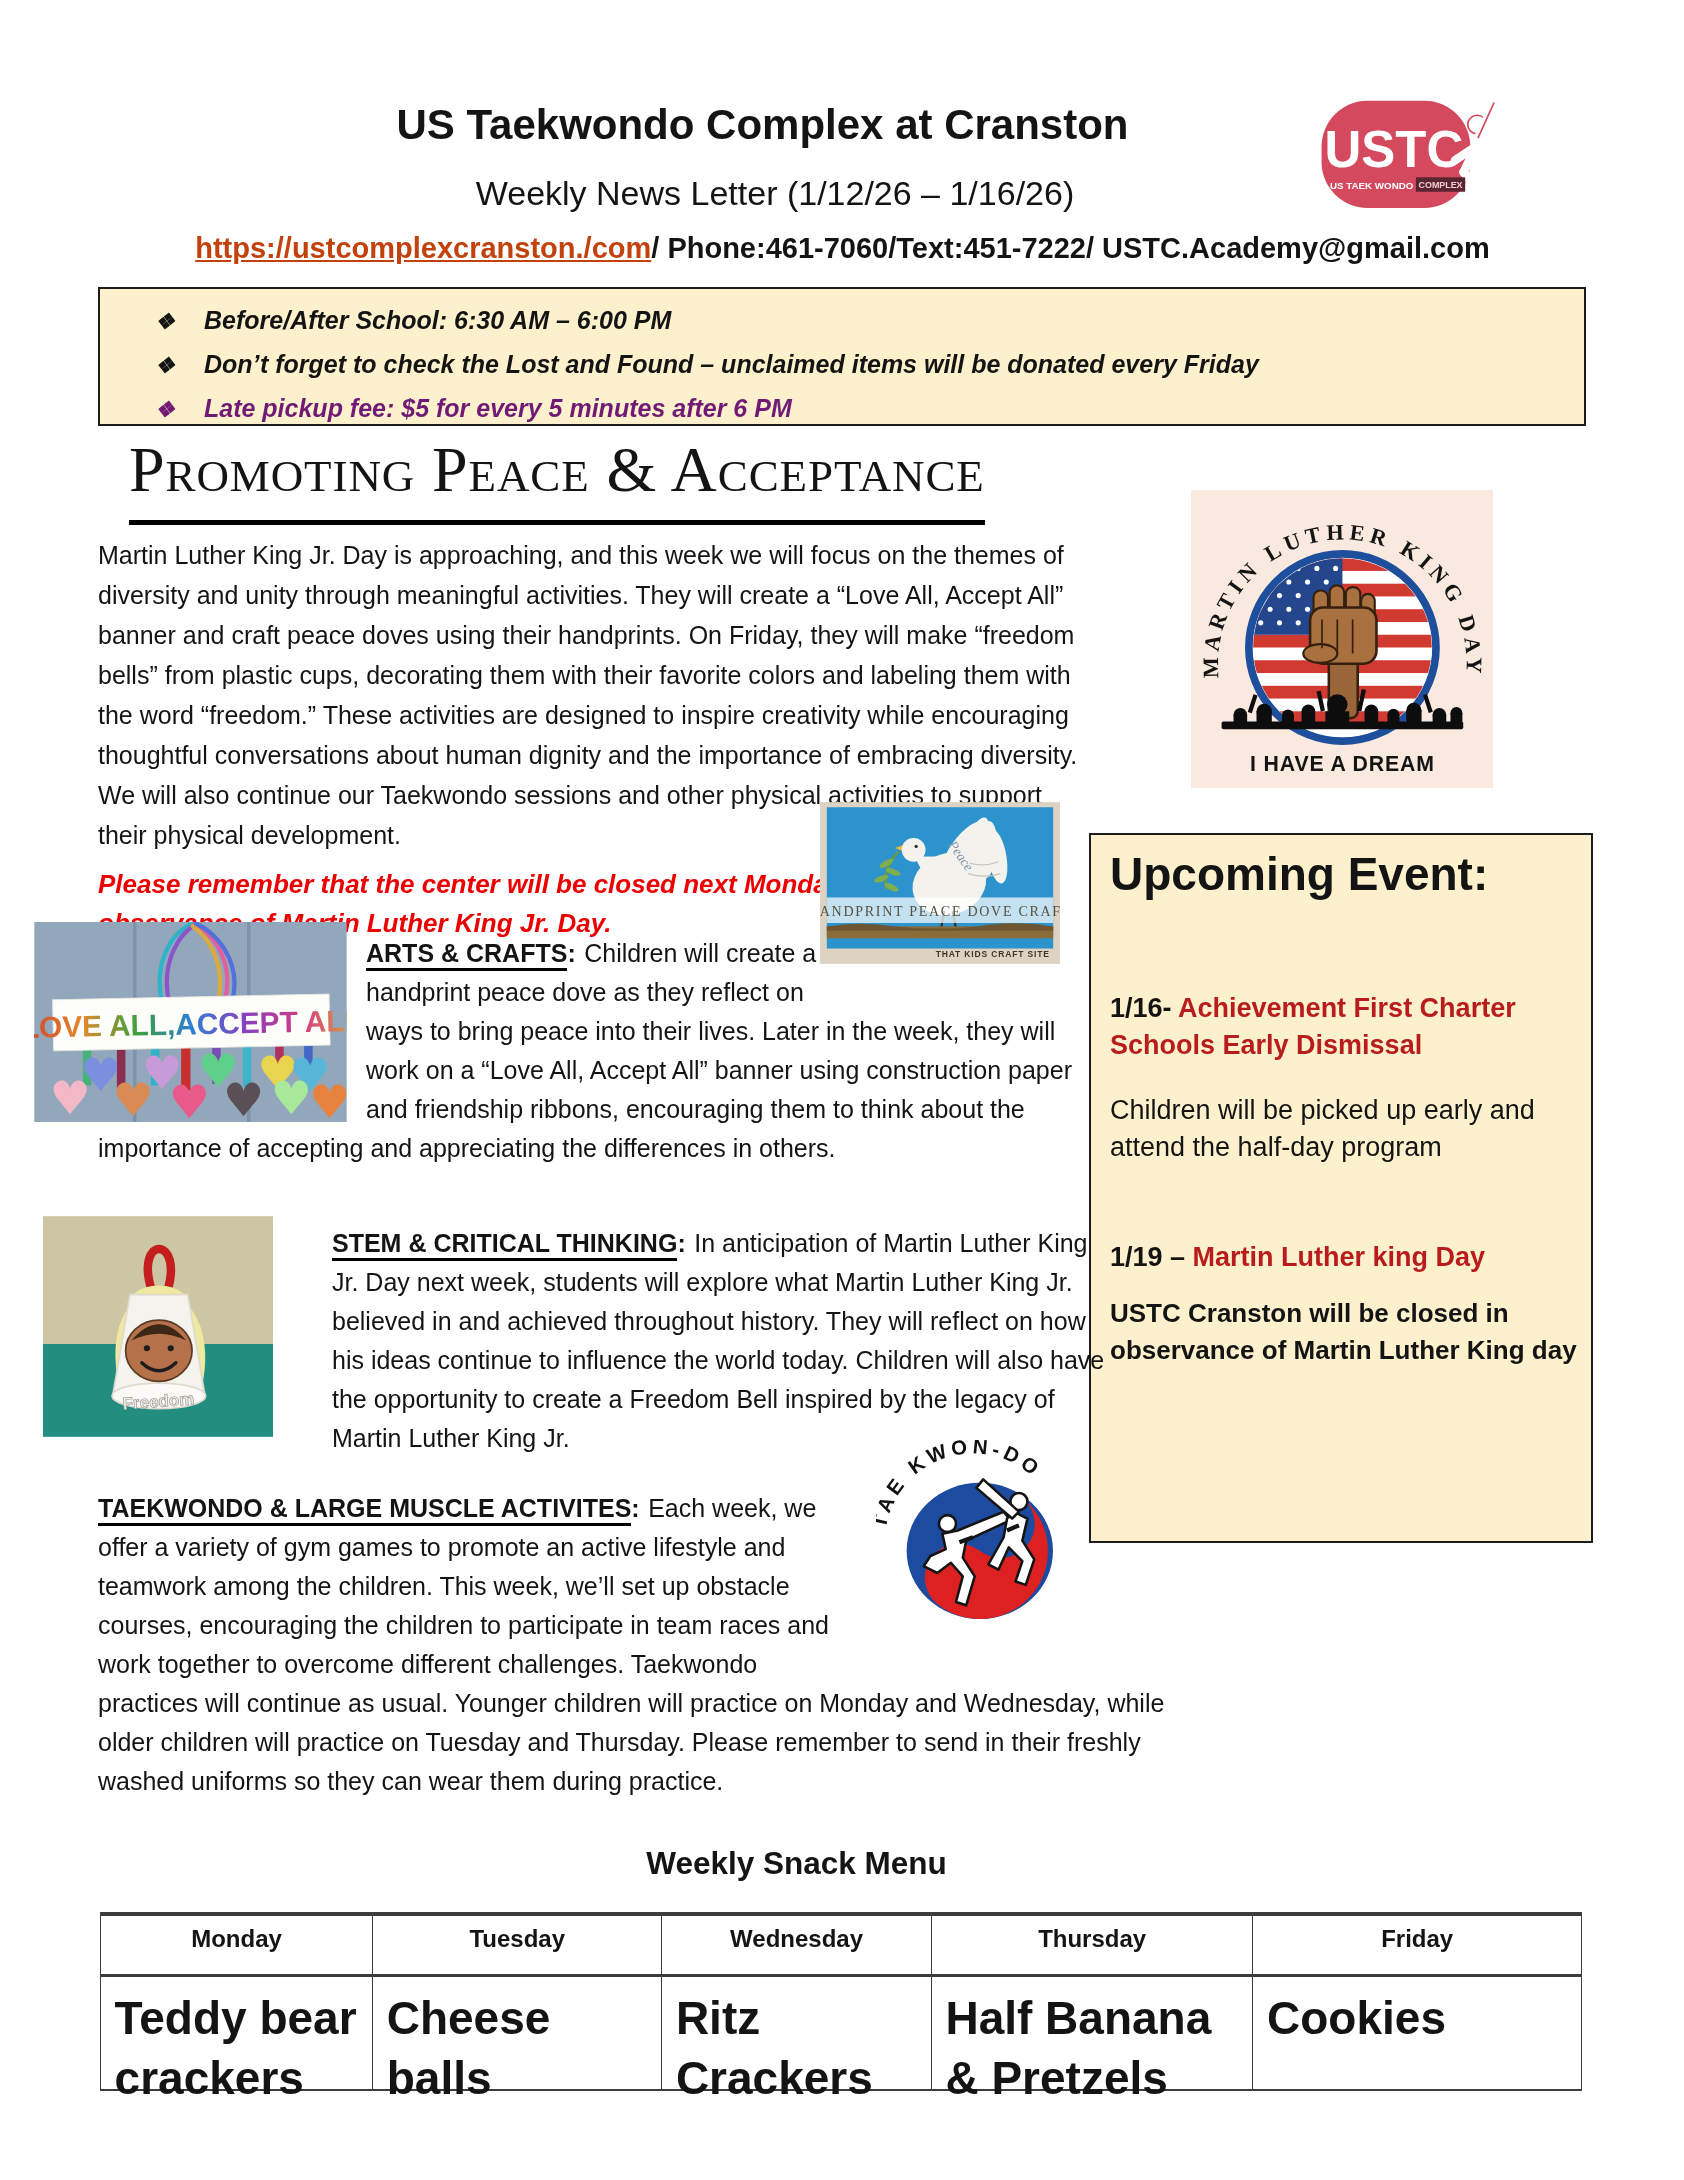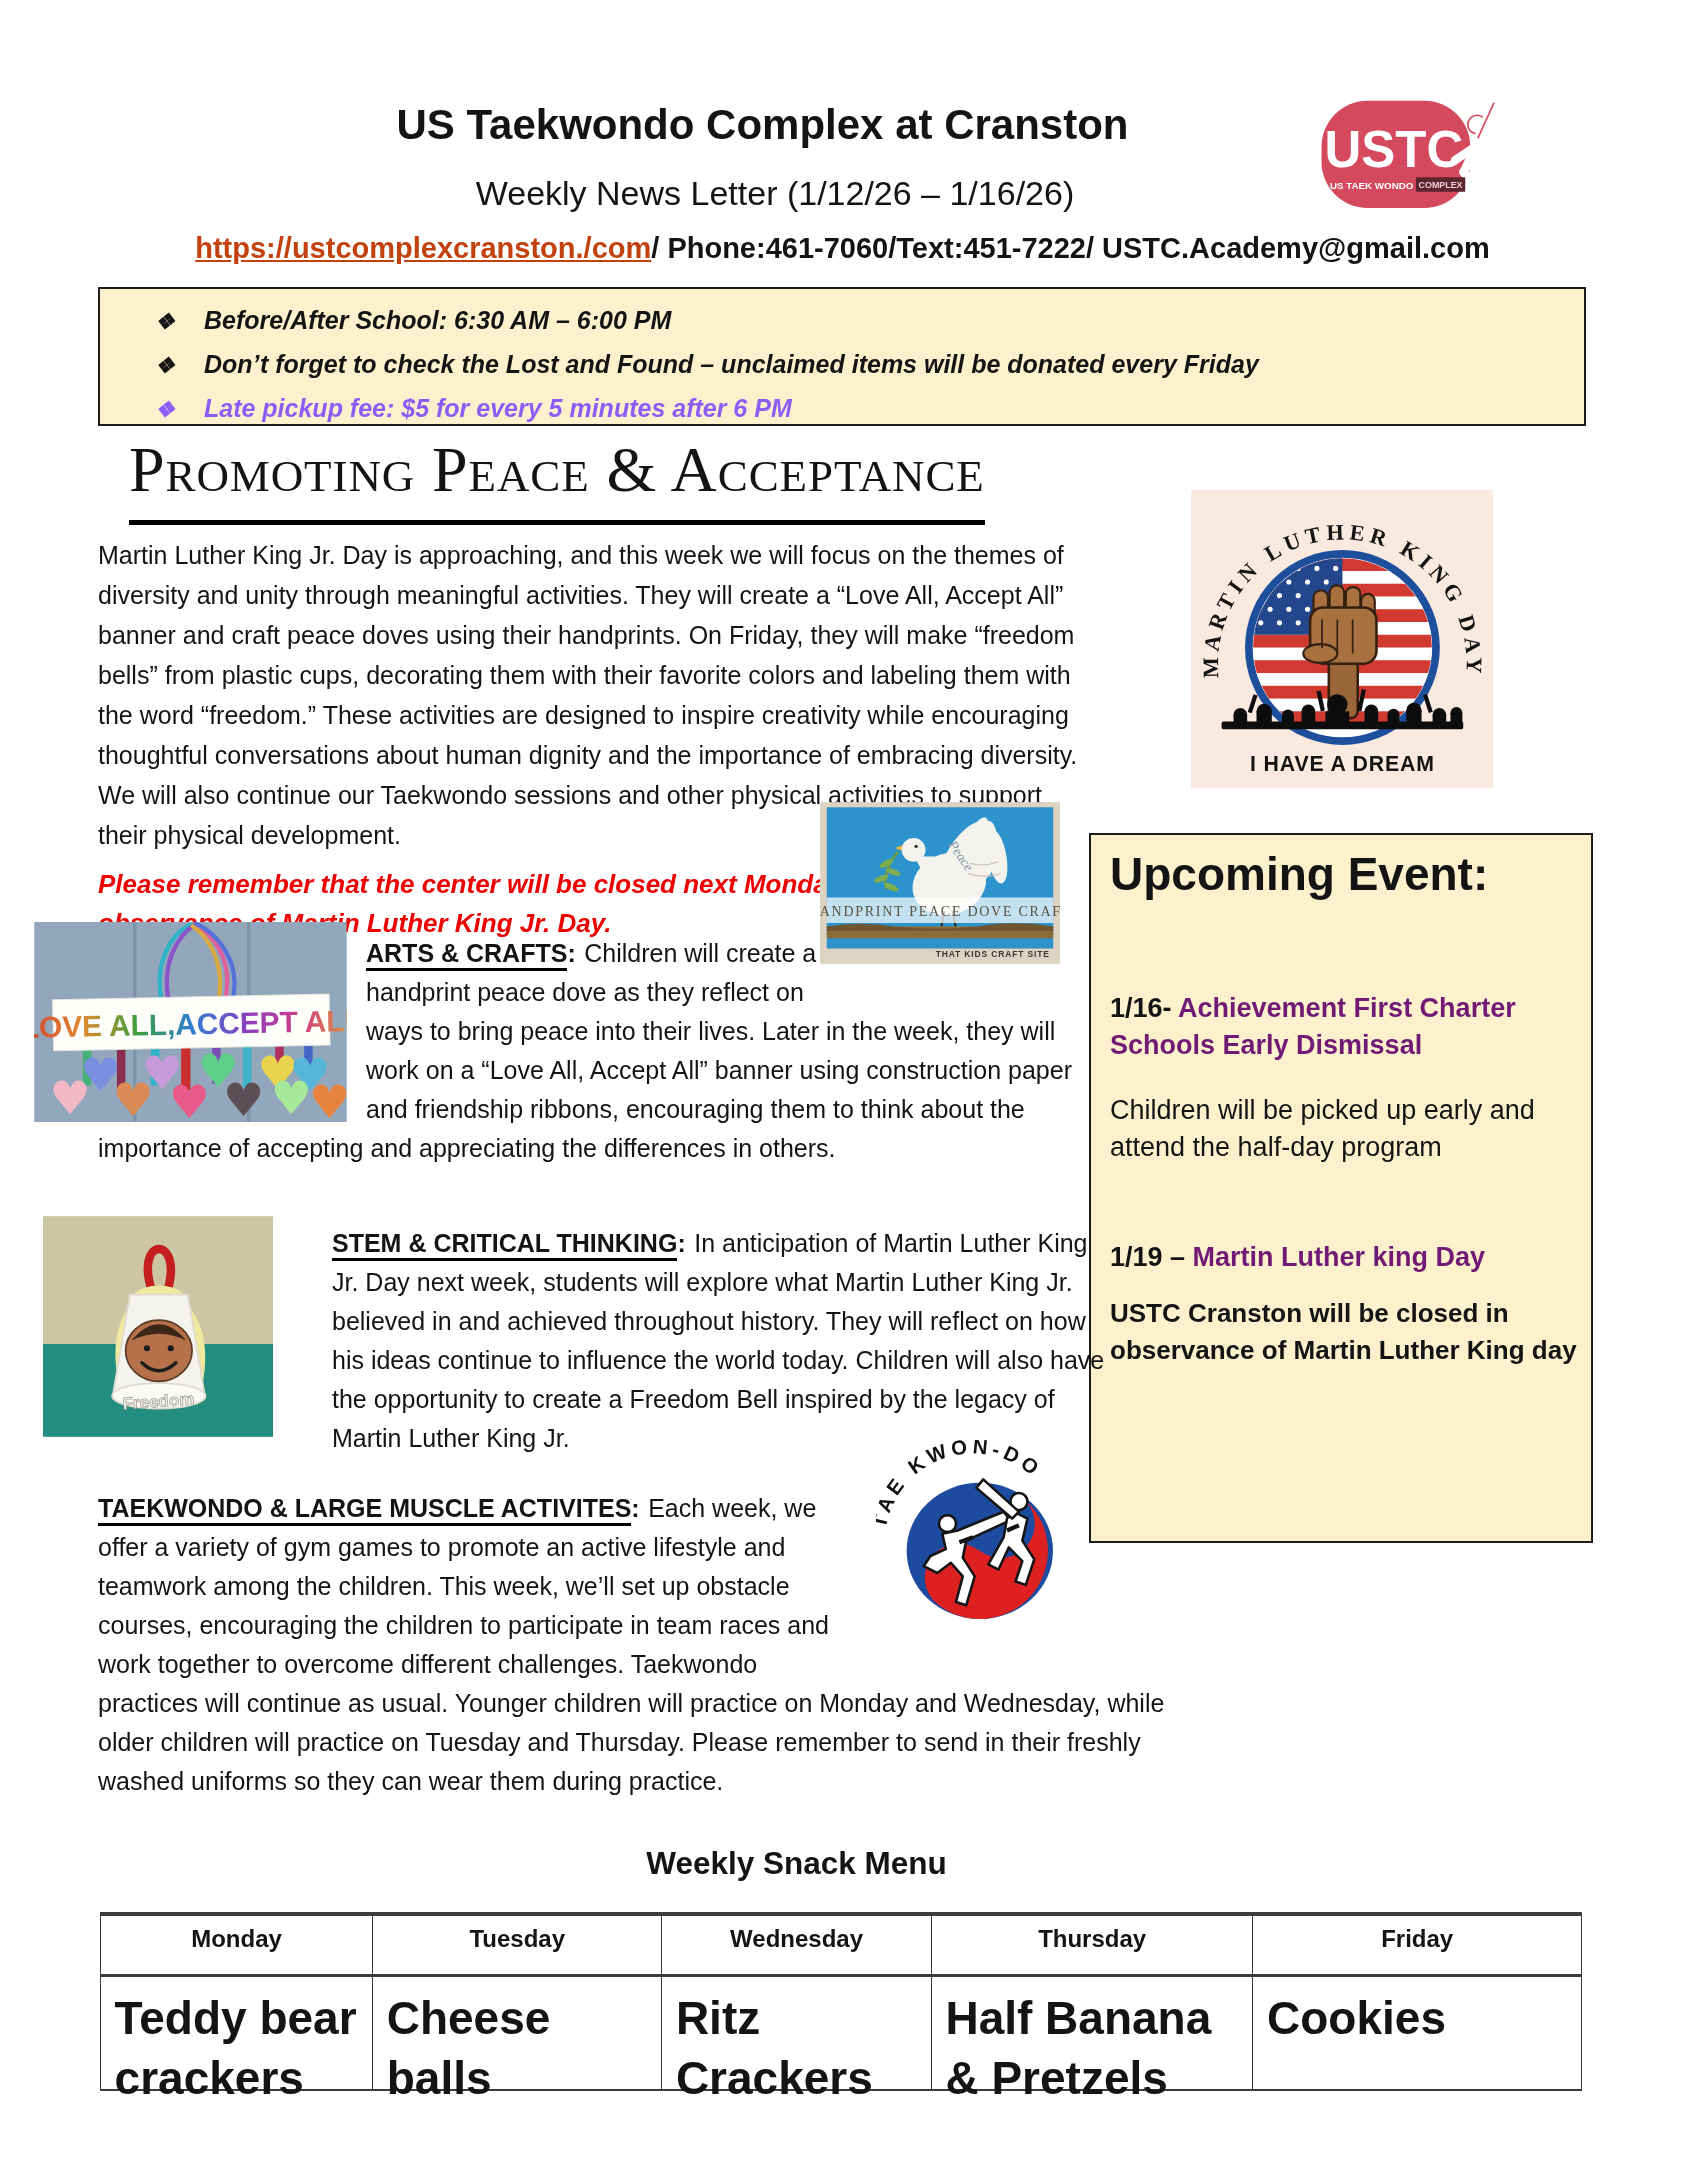--- a/index.html
+++ b/index.html
@@ -12,21 +12,21 @@
   .hdr-contact{position:absolute;left:0;top:232px;width:1685px;text-align:center;
                font-size:29px;font-weight:bold;}
   .hdr-contact a{color:#c2410c;text-decoration:underline;}
   .ustc-logo{position:absolute;left:1319px;top:82px;width:187px;height:143px;}
   
   .notice-box{position:absolute;left:98px;top:287px;width:1488px;height:139px;
               background:#fdf1cd;border:2.6px solid #1c1c1c;box-sizing:border-box;
               padding:10.2px 0 0 55px;font-style:italic;}
   .notice-item{font-size:25px;font-weight:bold;line-height:43px;white-space:nowrap;}
   .notice-item .bullet{display:inline-block;width:49px;font-size:22px;}
-  .notice-red{color:#8b5cf6;}
+  .notice-red{color:#701a75;}
   
   .article-heading{position:absolute;left:129px;top:436px;}
   .article-heading span{font-family:"Liberation Serif",serif;font-variant:small-caps;
       font-weight:normal;font-size:64px;letter-spacing:0.9px;border-bottom:5.1px solid #000;
       padding-bottom:17px;display:inline-block;line-height:1.05;}
   .intro-block{position:absolute;left:98px;top:535px;width:984px;}
   .intro{margin:0;font-size:25px;line-height:40px;}
   .closure{margin:10.2px 0 0 0;max-width:792px;font-size:26px;line-height:39px;
            font-weight:bold;font-style:italic;color:#ec0000;}
   
@@ -36,21 +36,21 @@
   .img-bell{position:absolute;left:43px;top:1216px;width:230px;height:221px;}
   .img-tkd{position:absolute;left:876px;top:1440px;width:194px;height:186px;}
   
   .upcoming-box{position:absolute;left:1089px;top:833px;width:504px;height:710px;
                 background:#fdf1cd;border:2.6px solid #1c1c1c;box-sizing:border-box;}
   .up-title{position:absolute;left:19px;top:12px;font-size:46px;font-weight:bold;}
   .up-e1{position:absolute;left:19px;top:155px;right:13.6px;font-size:27px;font-weight:bold;line-height:37px;}
   .up-d1{position:absolute;left:19px;top:257px;right:13.6px;font-size:27px;line-height:37px;margin:0;}
   .up-e2{position:absolute;left:19px;top:404px;right:13.6px;font-size:27px;font-weight:bold;line-height:37px;}
   .up-d2{position:absolute;left:19px;top:460px;right:10.2px;font-size:26px;font-weight:bold;line-height:37px;margin:0;}
-  .red-txt{color:#701a75;}
+  .red-txt{color:#b91c1c;}
   
   .sec{font-size:25px;line-height:39px;}
   .sec-head{font-weight:bold;border-bottom:3px solid #000;padding-bottom:0.9px;}
   .sec-colon{font-weight:bold;margin-right:8.5px;}
   .arts-para{position:absolute;left:98px;top:934px;width:981px;}
   .arts-para .fl-l{float:left;width:268px;height:194px;}
   .arts-para .fl-r{float:right;width:256px;height:77px;}
   .stem-para{position:absolute;left:332px;top:1224px;width:777px;}
   .tkd-para{position:absolute;left:98px;top:1489px;width:1089px;}
   .tkd-para .fl-r{float:right;width:326px;height:164px;}

